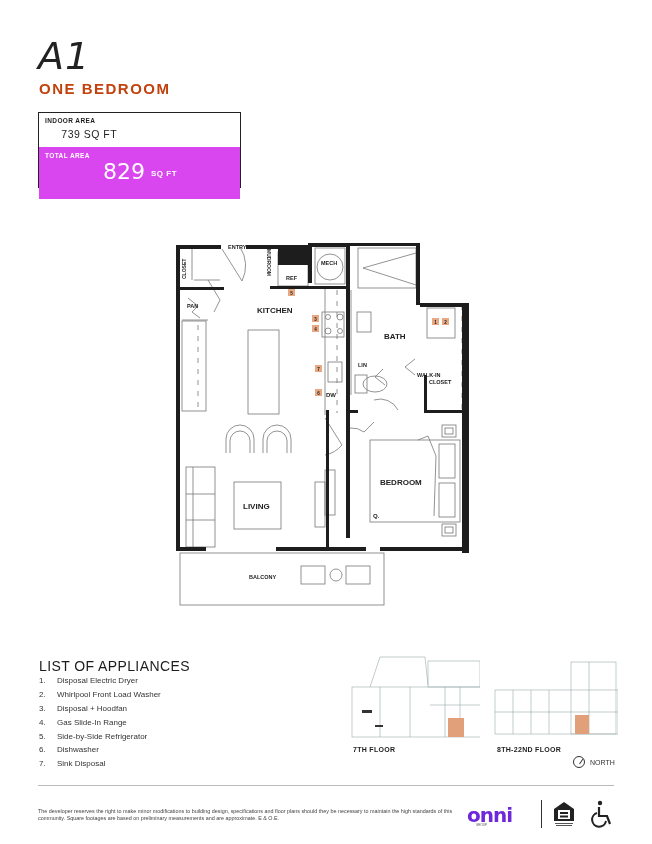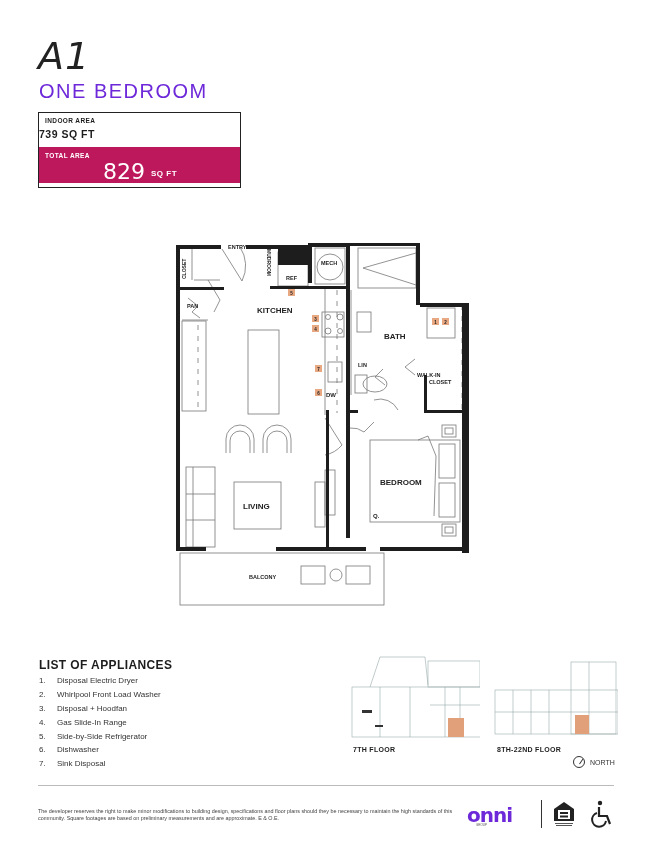--- a/index.html
+++ b/index.html
@@ -1,33 +1,33 @@
 <!DOCTYPE html>
 <html><head>
 <meta charset="utf-8">
 <style>
   * { box-sizing: border-box; margin: 0; padding: 0; }
   html, body { width: 652px; height: 844px; background: #ffffff; overflow: hidden; }
   body { position: relative; font-family: "Liberation Sans", "DejaVu Sans", sans-serif; color: #1d1d1d; }
   .abs { position: absolute; }
   .unit-code { left: 38px; top: 34px; font-size: 38px; font-weight: 300; letter-spacing: 1px; color: #222; font-family: "DejaVu Sans", sans-serif; font-weight: normal; transform: scaleY(1.0); font-style: italic; }
-  .unit-type { left: 39px; top: 80px; font-size: 20px; font-weight: normal; letter-spacing: 1.5px; color: #6d28d9; }
+  .unit-type { left: 39px; top: 80px; font-size: 15px; font-weight: bold; letter-spacing: 1.5px; color: #c2410c; }
   .area-box { left: 38px; top: 112px; width: 203px; height: 76px; border: 1.5px solid #222; }
   .area-row1 { position: absolute; left: 0; top: 0; width: 100%; height: 34px; display: flex; }
   .area-cell { width: 50%; height: 34px; position: relative; }
   .area-cell + .area-cell { border-left: 1.5px solid #222; }
   .area-lbl { position: absolute; left: 6px; top: 4px; font-size: 6.5px; font-weight: bold; letter-spacing: 0.4px; }
-  .area-val { position: absolute; left: 0; right: 0; top: 15px; text-align: left; font-size: 10.5px; font-weight: bold; letter-spacing: 0.5px; }
-  .area-total { position: absolute; left: 0; top: 34px; width: 100%; height: 36px; background: #be185d; color: #fff; text-align: center; }
+  .area-val { position: absolute; left: 0; right: 0; top: 15px; text-align: center; font-size: 10.5px; font-weight: normal; letter-spacing: 0.5px; }
+  .area-total { position: absolute; left: 0; top: 34px; width: 100%; height: 52px; background: #d946ef; color: #fff; text-align: center; }
   .total-lbl { position: absolute; left: 6px; top: 5px; font-size: 6.5px; font-weight: bold; letter-spacing: 0.4px; }
   .total-val { position: absolute; left: 64px; top: 12px; font-size: 22px; font-family: "DejaVu Sans", sans-serif; }
   .total-unit { position: absolute; left: 112px; top: 22px; font-size: 8px; font-weight: bold; letter-spacing: 0.5px; }
   .plan { left: 170px; top: 235px; width: 310px; height: 375px; }
   .plan text { font-family: "Liberation Sans", sans-serif; font-weight: bold; fill: #222; }
-  .appl-title { left: 39px; top: 658px; font-size: 12px; font-weight: bold; letter-spacing: 0.4px; }
+  .appl-title { left: 39px; top: 658px; font-size: 14px; font-weight: normal; letter-spacing: 0.4px; }
   .appl-list { left: 39px; top: 676px; list-style: none; }
   .appl-list li { height: 13.9px; font-size: 8px; color: #333; display: flex; }
   .appl-num { width: 18px; }
   .floor-lbl { font-size: 7px; font-weight: bold; letter-spacing: 0.3px; }
   .north { left: 573px; top: 756px; display: flex; align-items: center; font-size: 7px; color: #333; }
   .north-circle { width: 12px; height: 12px; border: 1px solid #333; border-radius: 50%; margin-right: 5px; position: relative; }
   .north-circle::after { content: ""; position: absolute; left: 5px; top: 1px; width: 1px; height: 6px; background: #333; transform: rotate(35deg); transform-origin: bottom; }
   .rule { left: 38px; top: 785px; width: 576px; height: 1px; background: #bbb; }
   .disclaimer { left: 38px; top: 808px; width: 420px; font-size: 5.4px; line-height: 7.2px; color: #444; }
   .logo-onni { left: 467px; top: 803px; font-size: 20px; font-weight: bold; letter-spacing: -1px; color: #6d28d9; font-family: "DejaVu Sans", sans-serif; }

